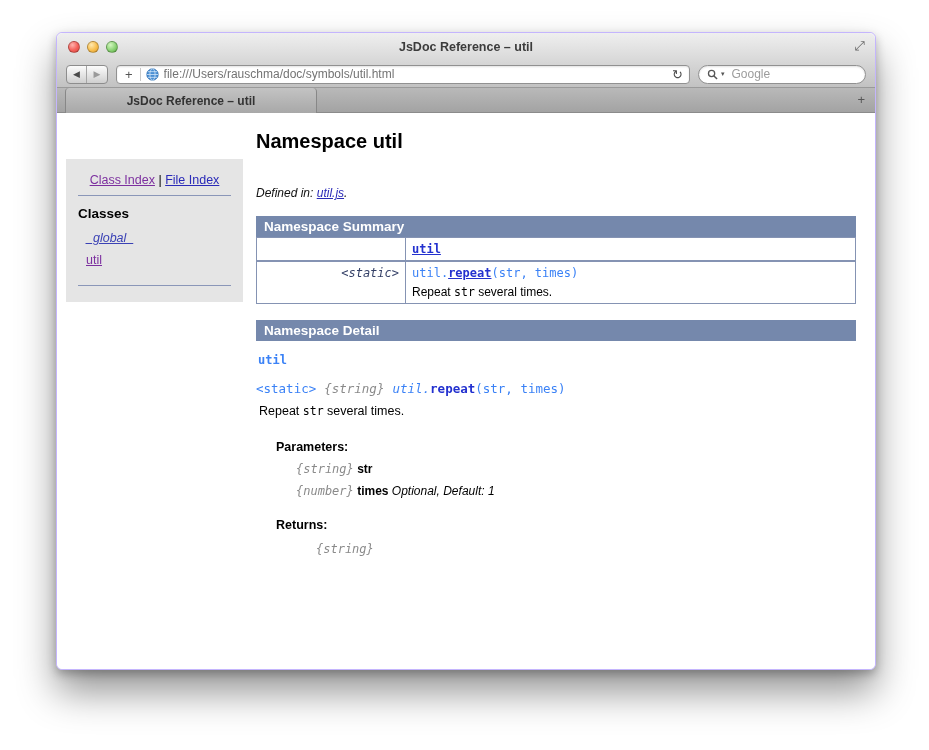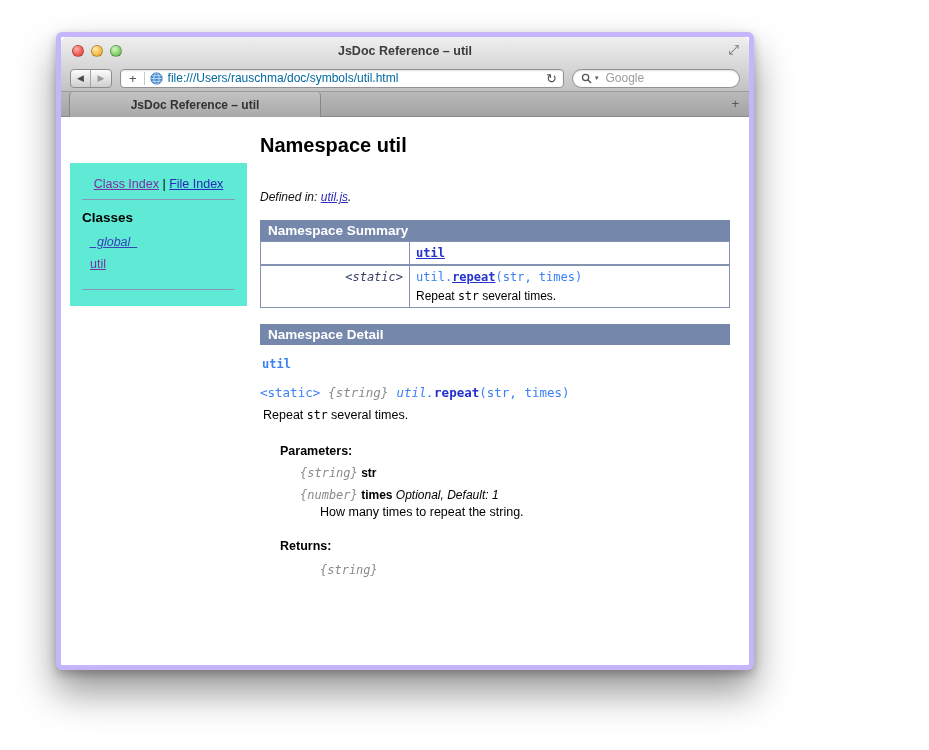--- a/index.html
+++ b/index.html
@@ -3,22 +3,22 @@
 <meta charset="utf-8">
 <style>
   * { box-sizing: border-box; }
   html,body { margin:0; padding:0; }
   body {
     width:929px; height:750px; background:#ffffff; position:relative;
     font-family:"Liberation Sans", sans-serif; overflow:hidden;
   }
   
   .window {
-    position:absolute; left:56px; top:32px; width:698px; height:638px;
-    border-radius:6px; background:#fff; border:5px solid #c4b5fd;
+    position:absolute; left:56px; top:32px; width:820px; height:638px;
+    border-radius:6px; background:#fff; border:1px solid #c4b5fd;
     box-shadow:0 22px 38px rgba(0,0,0,.42), 0 4px 10px rgba(0,0,0,.25);
   }
   .titlebar {
     height:28px; border-radius:6px 6px 0 0; position:relative;
     background:linear-gradient(#efefef,#d8d8d8);
     display:flex; align-items:center; justify-content:center;
   }
   .title-text { font-size:12.5px; color:#3c3c3c; font-weight:bold; }
   .lights { position:absolute; left:11px; top:8px; display:flex; gap:7px; }
   .light { width:12px; height:12px; border-radius:50%; border:1px solid rgba(0,0,0,.25); }
@@ -39,21 +39,21 @@
   .navbtn.back { color:#4a4a4a; border-right:1px solid #a5a5a5; }
   .navbtn.fwd  { color:#9a9a9a; }
   .urlfield {
     flex:1; height:19px; background:#fff; border:1px solid #919191; border-radius:4px;
     display:flex; align-items:center; padding:0 6px; gap:5px;
     box-shadow:inset 0 1px 2px rgba(0,0,0,.12);
   }
   .addbtn { color:#555; font-size:13px; line-height:1; padding:0 2px; }
   .urldivider { width:1px; height:13px; background:#c9c9c9; }
   .globe { width:13px; height:13px; flex:0 0 auto; }
-  .urltext { flex:1; font-size:12px; color:#0369a1; white-space:nowrap; overflow:hidden; }
+  .urltext { flex:1; font-size:12px; color:#737373; white-space:nowrap; overflow:hidden; }
   .reload { color:#4e4e4e; font-size:13px; line-height:1; padding-left:4px; }
   .searchfield {
     width:168px; height:19px; background:#fff; border:1px solid #919191; border-radius:10px;
     display:flex; align-items:center; padding:0 8px; gap:3px; flex:0 0 auto;
     box-shadow:inset 0 1px 2px rgba(0,0,0,.12);
   }
   .mag { width:11px; height:11px; flex:0 0 auto; }
   .search-caret { font-size:7px; color:#555; }
   .search-placeholder { font-size:12px; color:#9c9c9c; padding-left:4px; }
   .tabbar {
@@ -70,21 +70,21 @@
   }
   .newtab { position:absolute; right:10px; top:4px; color:#565656; font-size:13px; }
   
   .content {
     position:absolute; top:81px; bottom:0; left:0; right:0;
     background:#fff; border-radius:0 0 6px 6px; overflow:hidden;
     font-size:13px; color:#000;
   }
   .sidebar {
     position:absolute; left:9px; top:45px; width:177px;
-    background:#5eead4; padding:12px 12px 16px 12px;
+    background:#e5e5e5; padding:12px 12px 16px 12px;
   }
   .index-line { text-align:center; font-size:12.5px; padding:2px 0 8px 0; }
   .side-hr { border:0; border-top:1px solid #8a96b8; margin:0 0 10px 0; }
   .side-hr.bottom { margin:18px 0 0 0; }
   .classes-heading { font-weight:bold; font-size:13.5px; margin:4px 0 10px 0; }
   .class-item { margin:8px 0 8px 8px; font-size:12.5px; }
   a { text-decoration:underline; cursor:pointer; }
   .lnk-blue { color:#2a2ab8; }
   .lnk-visited { color:#7c2f9f; }
   .lnk-global { color:#3a41b5; font-style:italic; }
@@ -225,21 +225,20 @@
         <span class="mono graymono">{string}</span>
         <span class="param-name">str</span>
         <span class="param-note"></span>
       </div>
 
       <div class="param-type-line">
         <span class="mono graymono">{number}</span>
         <span class="param-name">times</span>
         <span class="param-note">Optional, Default: 1</span>
       </div>
-      <div class="param-desc">How many times to repeat the string.</div>
 
       <div class="returns-label">Returns:</div>
       <div class="returns-type mono graymono">{string}</div>
 
     </div>
 
   </div>
 </div>
 
 </body></html>

